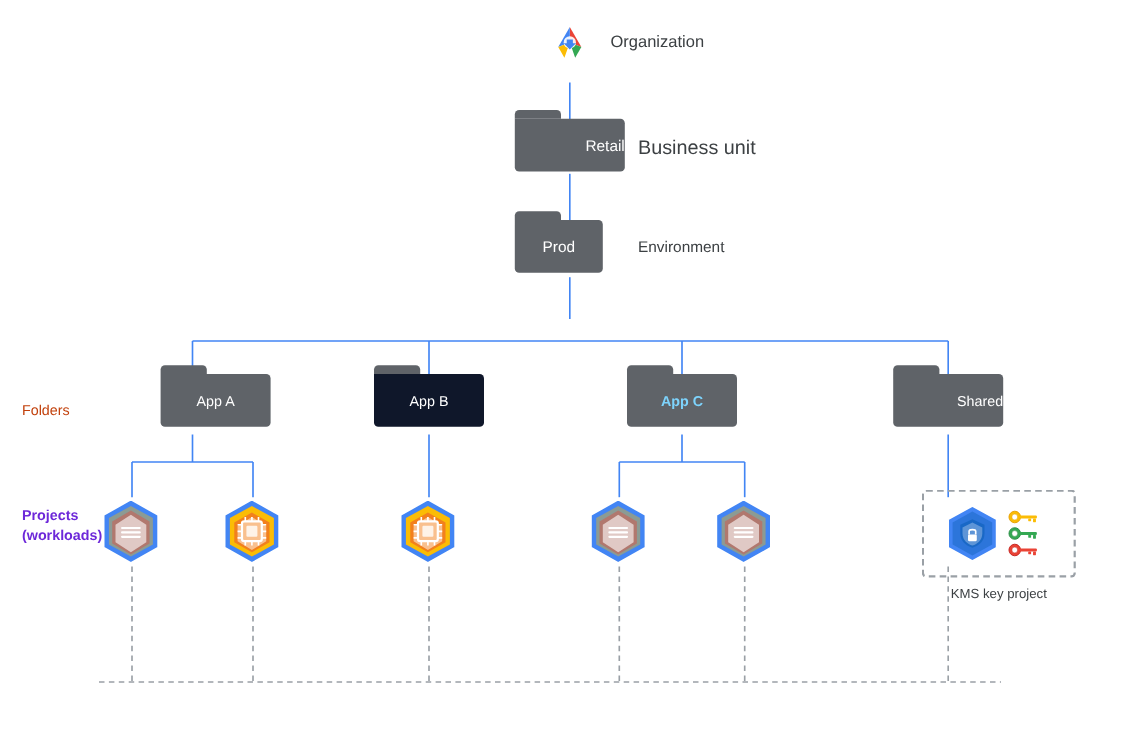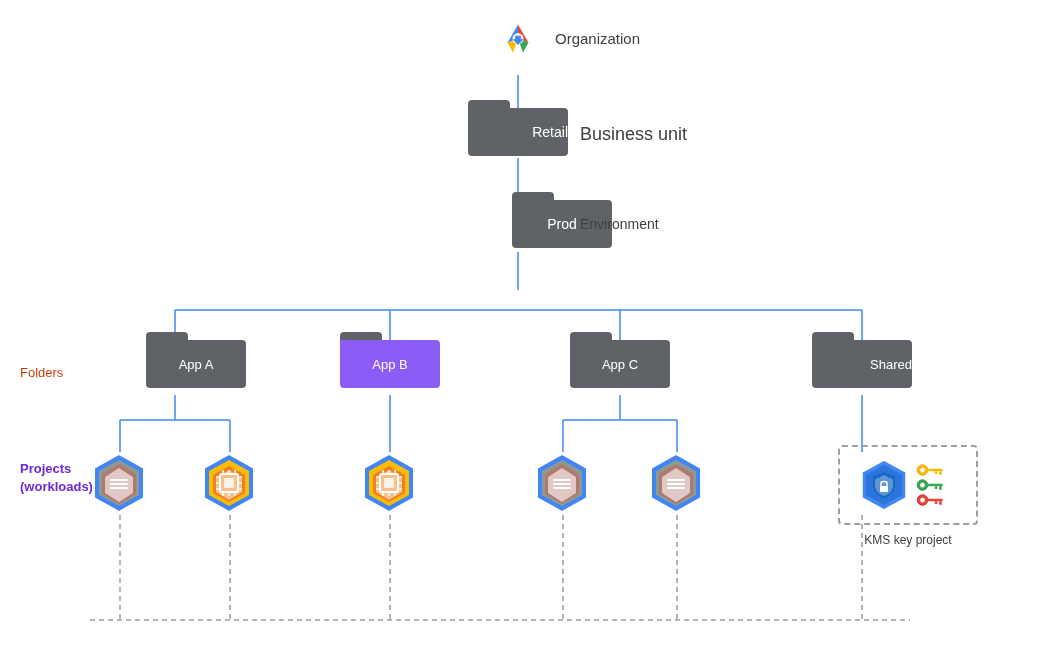--- a/index.html
+++ b/index.html
@@ -105,51 +105,51 @@
     <div style="width:100px; height:48px; background:#5f6368; border-radius:0 4px 4px 4px; display:flex; align-items:center; justify-content:flex-end; position:relative;">
       <div style="position:absolute; top:-8px; left:0; width:42px; height:8px; background:#5f6368; border-radius:4px 4px 0 0;"></div>
       <span style="color:white; font-size:14px; font-weight:500;">Retail</span>
     </div>
   </div>
   <div style="position:absolute; left:580px; top:124px; font-size:18px; color:#3c4043;">
     <span>Business unit</span>
   </div>
 
   <div style="position:absolute; left:468px; top:200px;">
-    <div style="width:100px; height:48px; background:#5f6368; border-radius:0 4px 4px 4px; display:flex; align-items:center; justify-content:center; position:relative;margin-left:44px;">
+    <div style="width:80px; height:48px; background:#5f6368; border-radius:0 4px 4px 4px; display:flex; align-items:center; justify-content:center; position:relative;">
       <div style="position:absolute; top:-8px; left:0; width:42px; height:8px; background:#5f6368; border-radius:4px 4px 0 0;"></div>
       <span style="color:white; font-size:14px; font-weight:500;">Prod</span>
     </div>
   </div>
   <div style="position:absolute; left:580px; top:216px; font-size:14px; color:#3c4043;">
     <span>Environment</span>
   </div>
 
   <div style="position:absolute; left:20px; top:365px; font-size:13px; color:#c2410c;">
     <span>Folders</span>
   </div>
 
   <div style="position:absolute; left:125px; top:340px;padding-left:21px;">
     <div style="width:100px; height:48px; background:#5f6368; border-radius:0 4px 4px 4px; display:flex; align-items:center; justify-content:center; position:relative;">
       <div style="position:absolute; top:-8px; left:0; width:42px; height:8px; background:#5f6368; border-radius:4px 4px 0 0;"></div>
       <span style="color:white; font-size:13px; font-weight:500;">App A</span>
     </div>
   </div>
 
   <div style="position:absolute; left:340px; top:340px;">
-    <div style="width:100px; height:48px; background:#8b5cf6; border-radius:0 4px 4px 4px; display:flex; align-items:center; justify-content:center; position:relative;">
+    <div style="width:100px; height:48px; background:#0f172a; border-radius:0 4px 4px 4px; display:flex; align-items:center; justify-content:center; position:relative;">
       <div style="position:absolute; top:-8px; left:0; width:42px; height:8px; background:#5f6368; border-radius:4px 4px 0 0;"></div>
       <span style="color:white; font-size:13px; font-weight:500;">App B</span>
     </div>
   </div>
 
   <div style="position:absolute; left:570px; top:340px;">
     <div style="width:100px; height:48px; background:#5f6368; border-radius:0 4px 4px 4px; display:flex; align-items:center; justify-content:center; position:relative;">
       <div style="position:absolute; top:-8px; left:0; width:42px; height:8px; background:#5f6368; border-radius:4px 4px 0 0;"></div>
-      <span style="color:#ffffff; font-size:13px; font-weight:400;">App C</span>
+      <span style="color:#7dd3fc; font-size:13px; font-weight:700;">App C</span>
     </div>
   </div>
 
   <div style="position:absolute; left:812px; top:340px;">
     <div style="width:100px; height:48px; background:#5f6368; border-radius:0 4px 4px 4px; display:flex; align-items:center; justify-content:flex-end; position:relative;">
       <div style="position:absolute; top:-8px; left:0; width:42px; height:8px; background:#5f6368; border-radius:4px 4px 0 0;"></div>
       <span style="color:white; font-size:13px; font-weight:500;">Shared</span>
     </div>
   </div>
 

